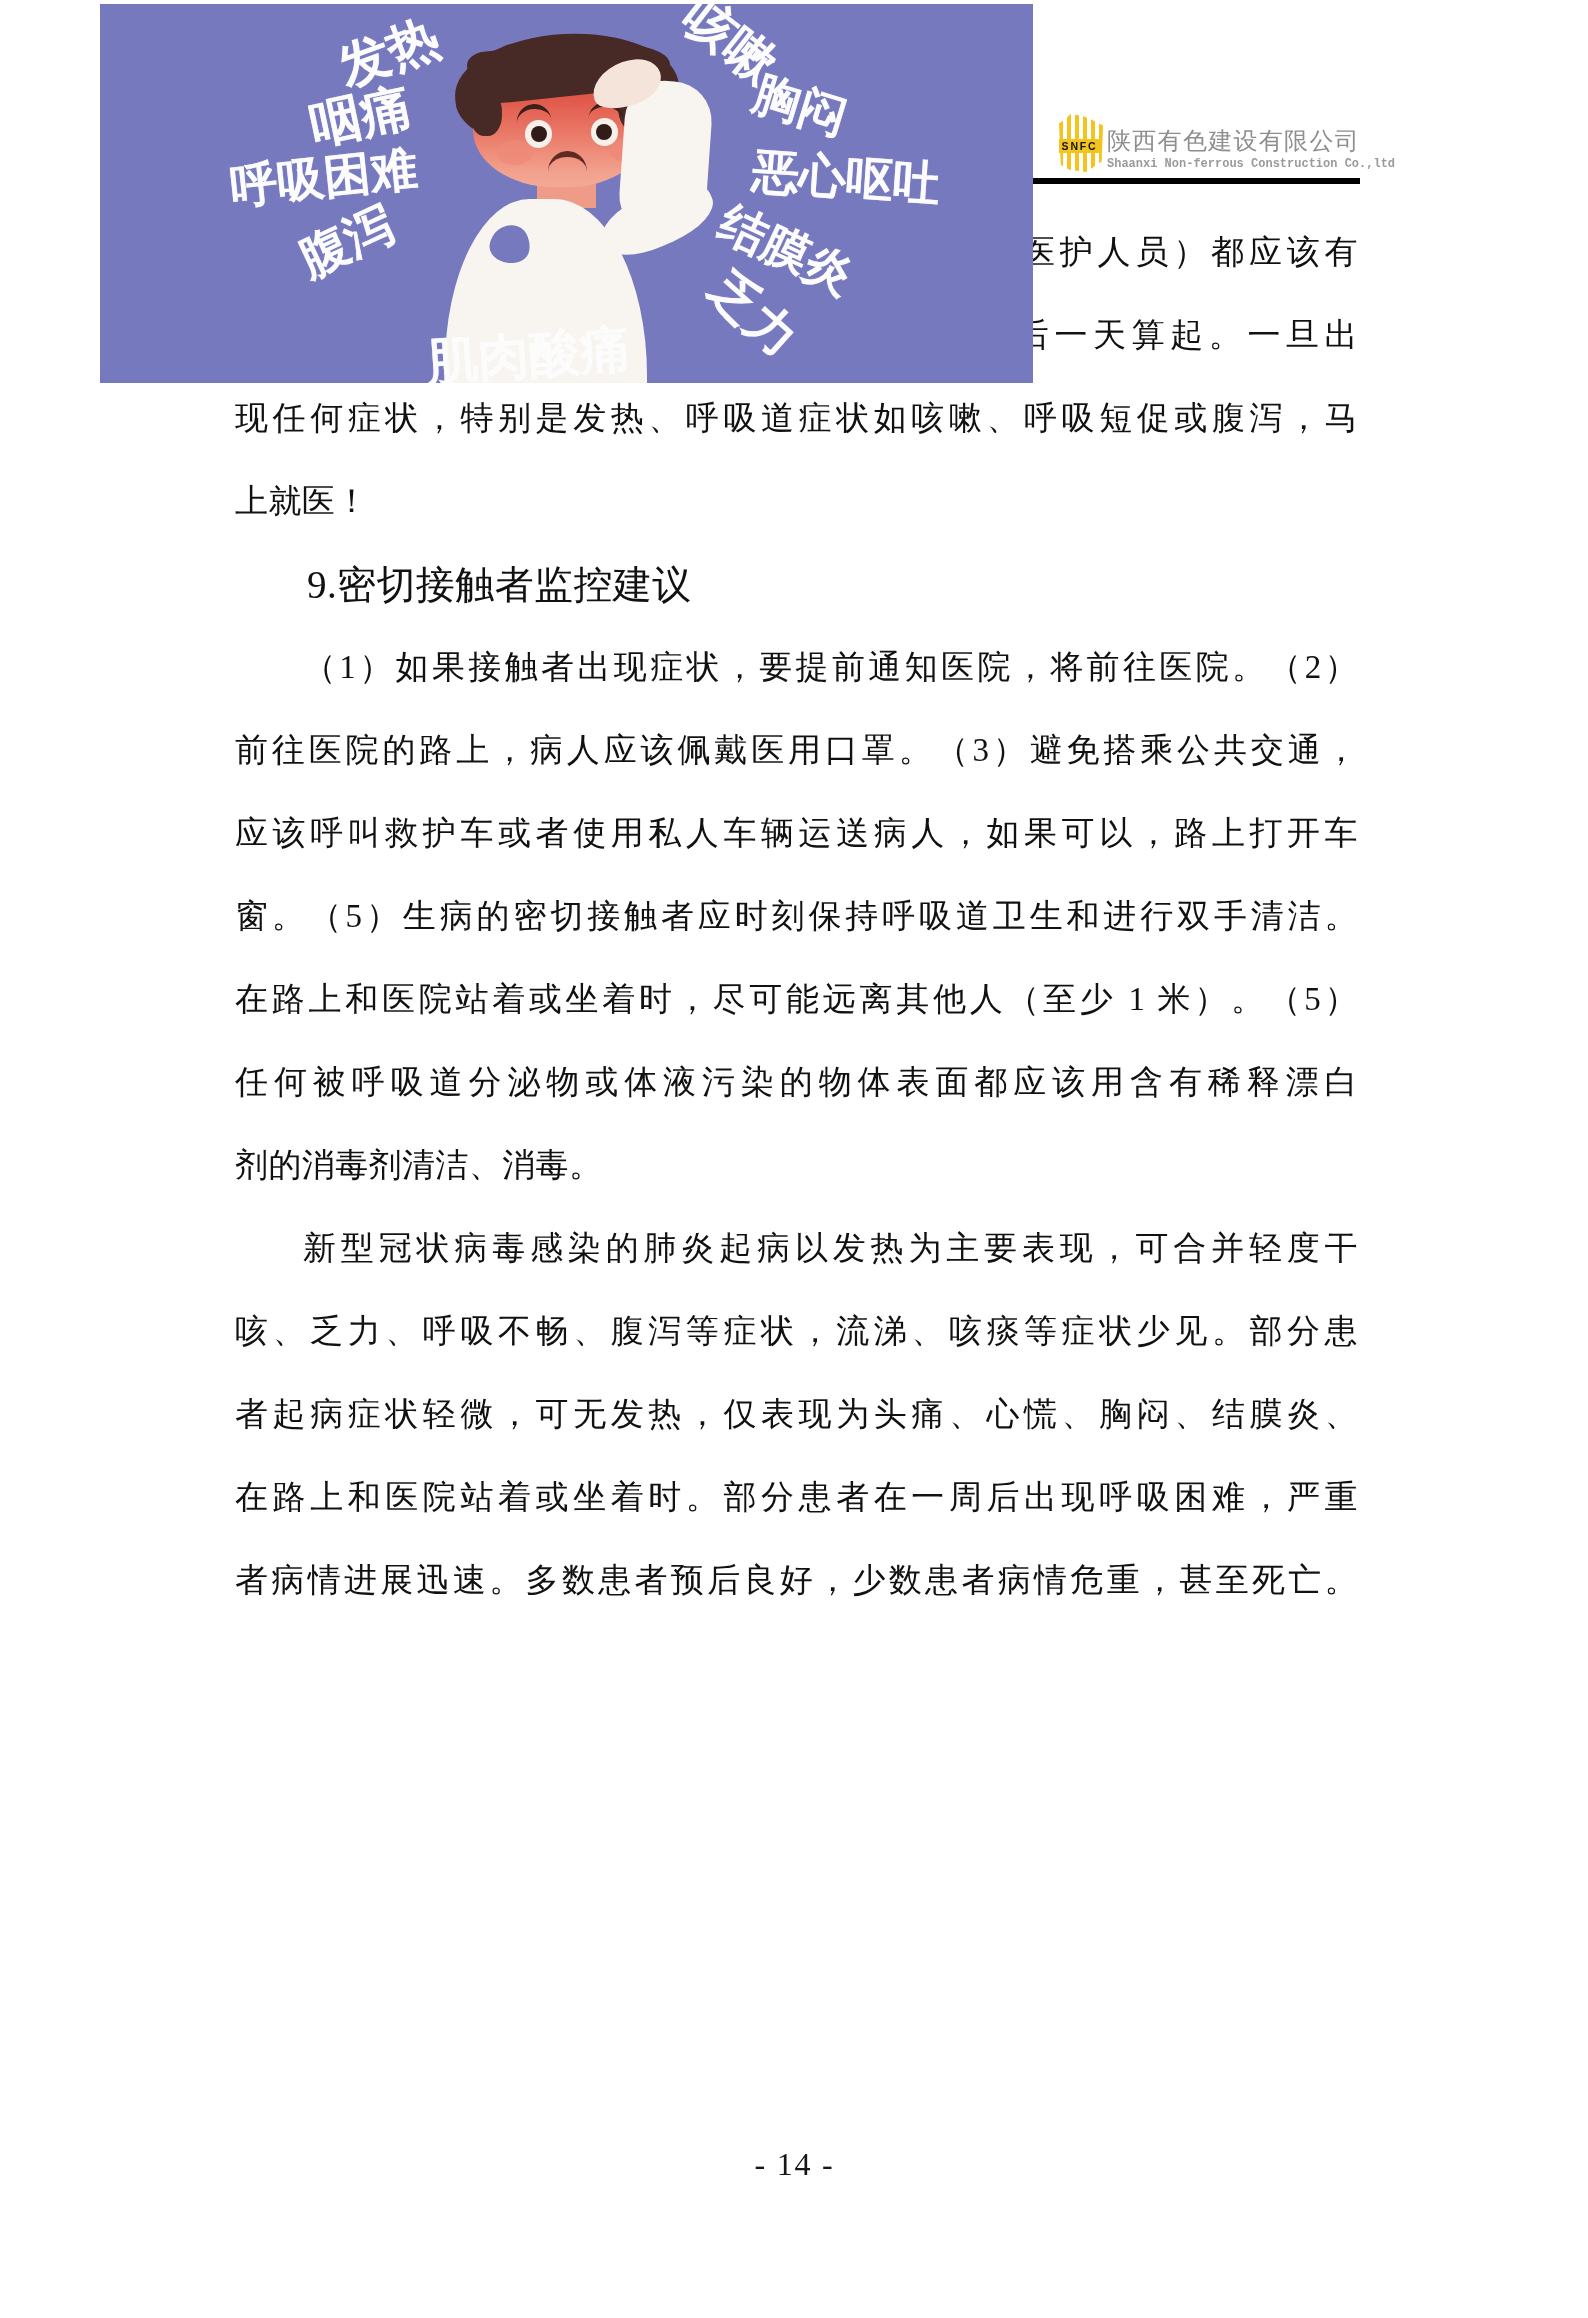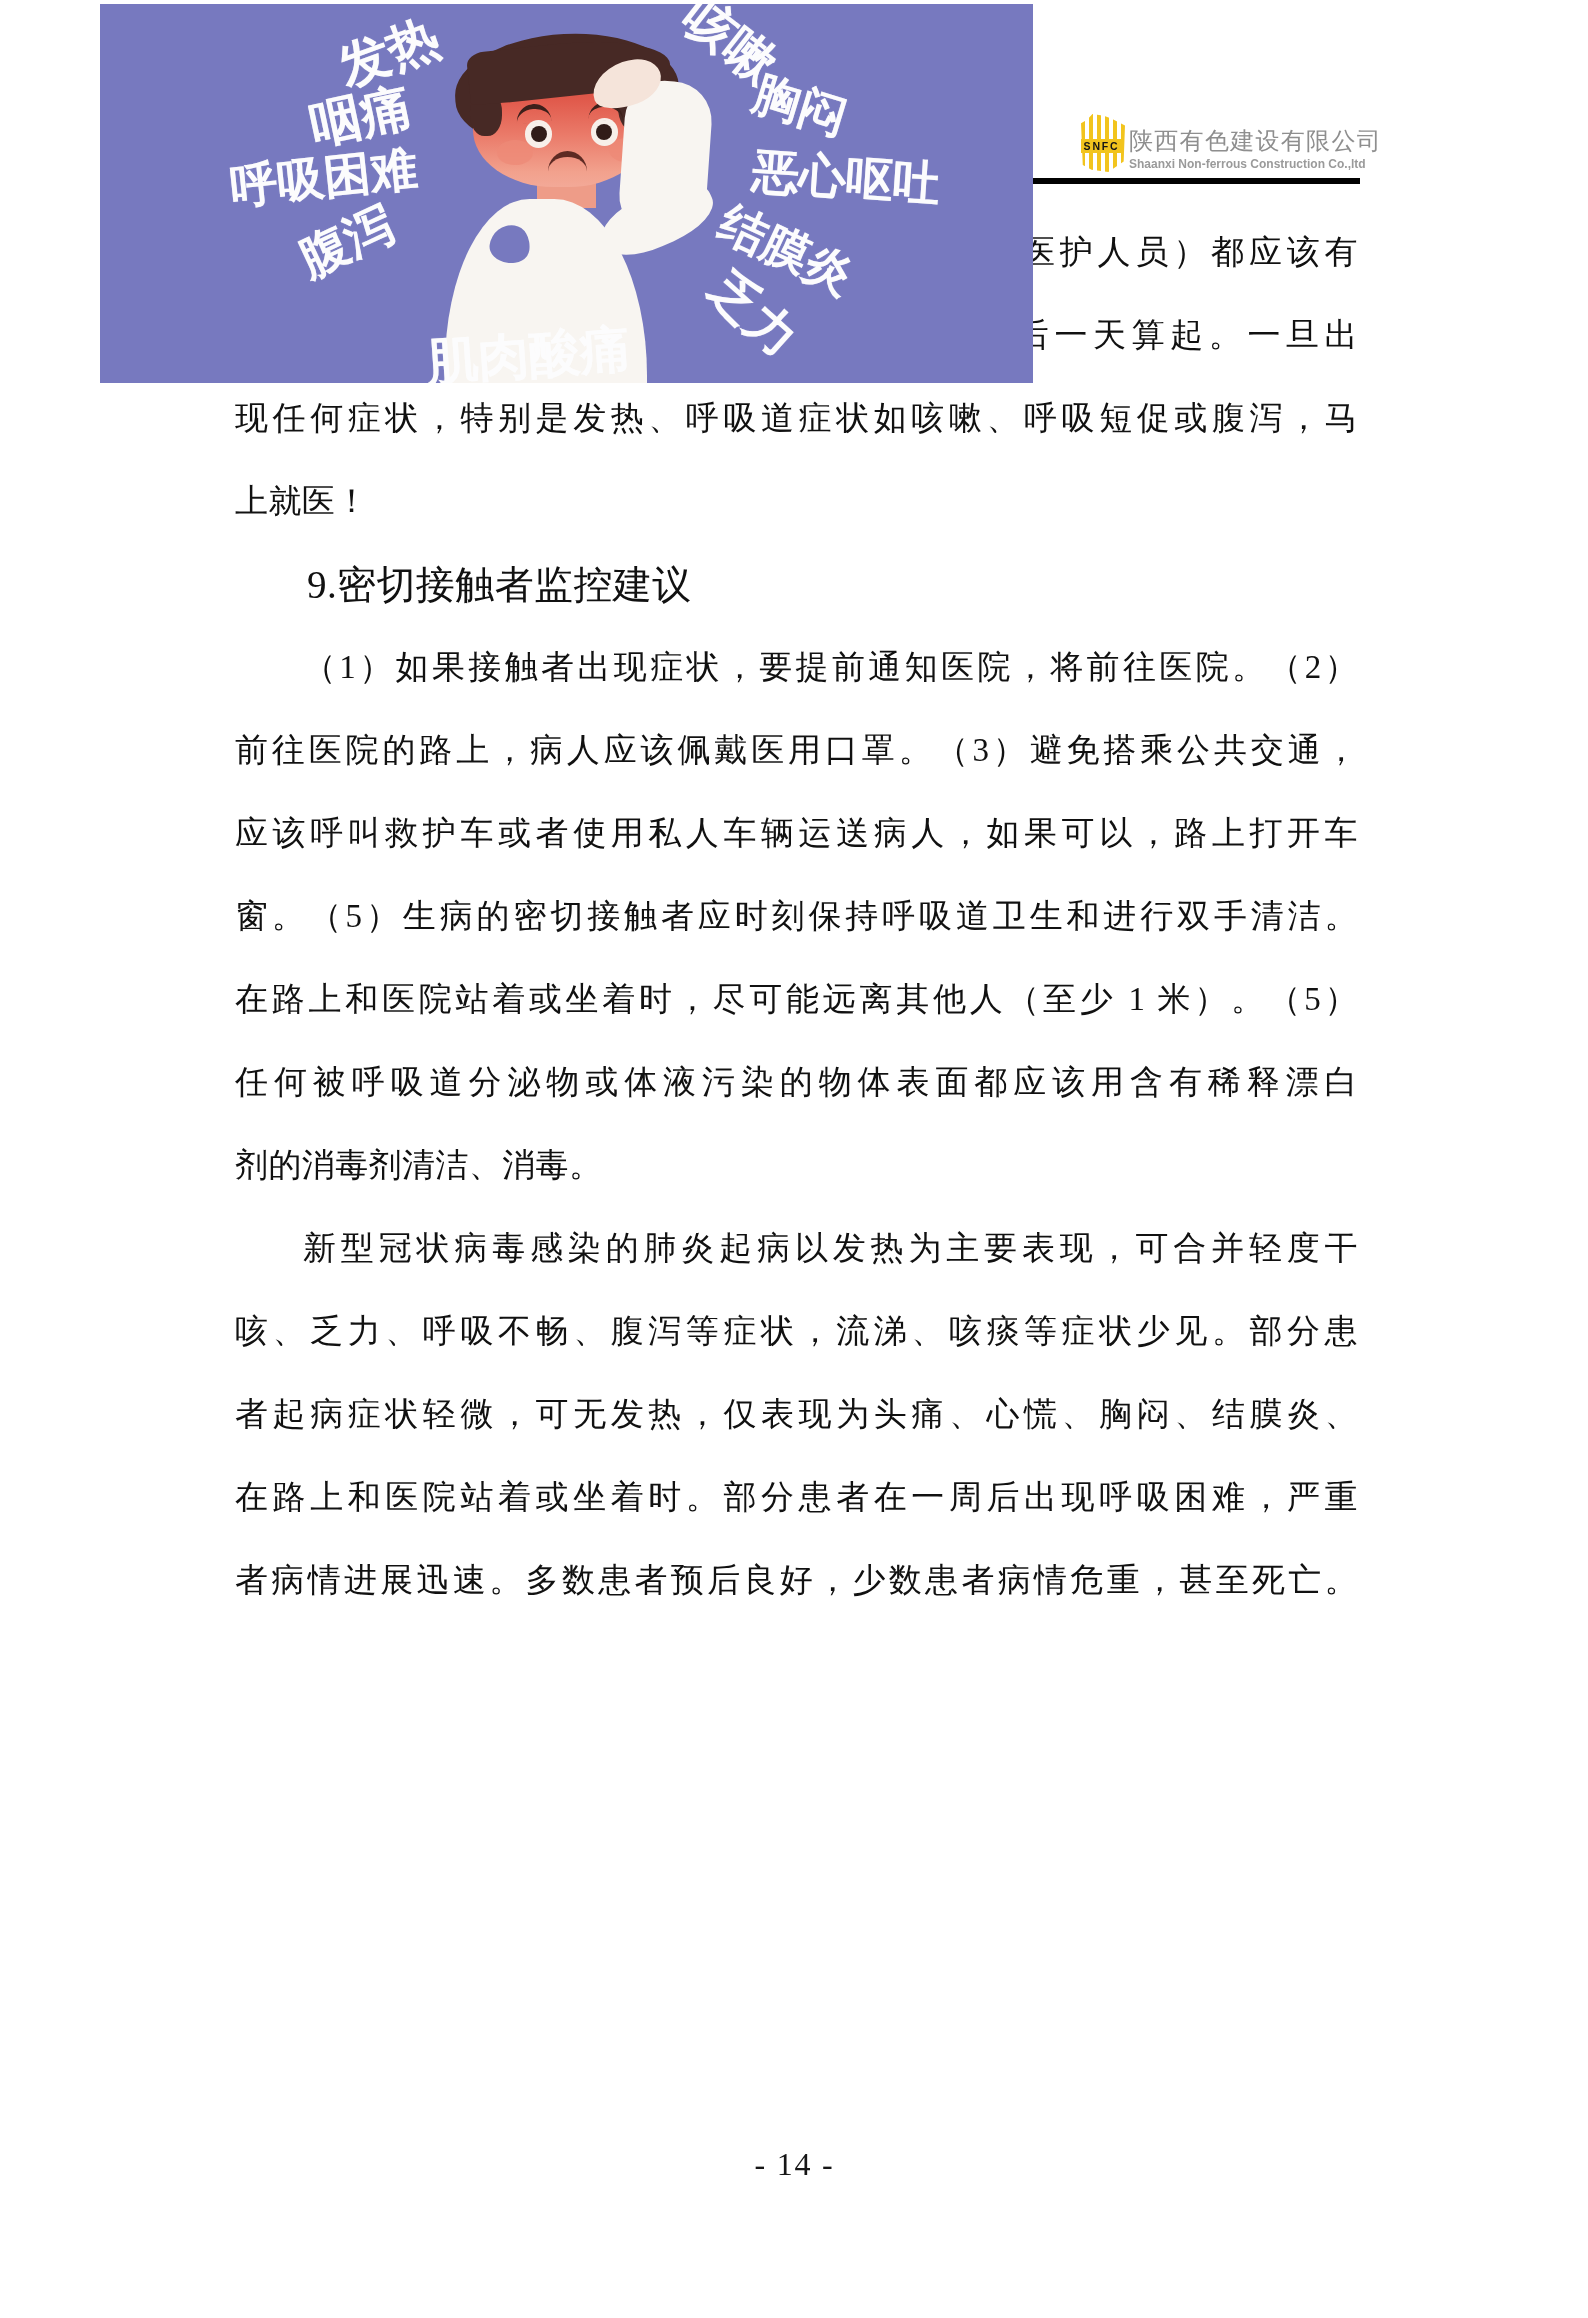--- a/index.html
+++ b/index.html
@@ -7,41 +7,41 @@
     width: 1589px; height: 2319px;
     background: #ffffff;
     font-family: "Liberation Serif", "DejaVu Serif", serif;
     color: #111111;
     position: relative;
     overflow: hidden;
   }
   .page { position: absolute; inset: 0; }
 
   
-  .logo { position: absolute; left: 1081px; top: 114px; display: flex; align-items: flex-start; }
+  .logo { position: absolute; left: 1059px; top: 114px; display: flex; align-items: flex-start; }
   .logo-mark { position: relative; width: 44px; height: 58px; flex: 0 0 auto; }
   .logo-stripes {
     position: absolute; inset: 0;
     background: repeating-linear-gradient(90deg, #f2c41d 0 4.4px, transparent 4.4px 8px);
     clip-path: polygon(0 16%, 14% 10%, 26% 0, 52% 3%, 70% 8%, 100% 20%, 97% 82%, 62% 100%, 24% 96%, 4% 88%);
   }
   .logo-snfc {
     position: absolute; left: 0; top: 25.4px;
     background: #f2c41d; color: #151515;
     font-family: "Liberation Sans", sans-serif;
     font-weight: 700; font-size: 10.5px; letter-spacing: 1.8px;
     padding: 1.8px 2.6px; line-height: 1;
   }
   .logo-names { margin-left: 4px; padding-top: 14px; }
   .logo-cn {
     font-family: "Liberation Sans", sans-serif;
     font-size: 24px; color: #8e8e8e; letter-spacing: 1.3px; white-space: nowrap; line-height: 1.1;
   }
   .logo-en {
-    font-family: Liberation Sans, sans-serif;
+    font-family: Liberation Mono, monospace;
     font-size: 12px; font-weight: 700; color: #9a9a9a; white-space: nowrap; margin-top: 2.6px;
   }
   .header-rule { position: absolute; left: 230px; top: 178px; width: 1130px; height: 6.1px; background: #010101; }
 
   
   .content { position: absolute; left: 235px; top: 211px; width: 1123px; }
   .line {
     font-size: 33px; height: 83px; line-height: 83px;
     text-align: justify; text-align-last: justify;
     letter-spacing: 0.4px;

